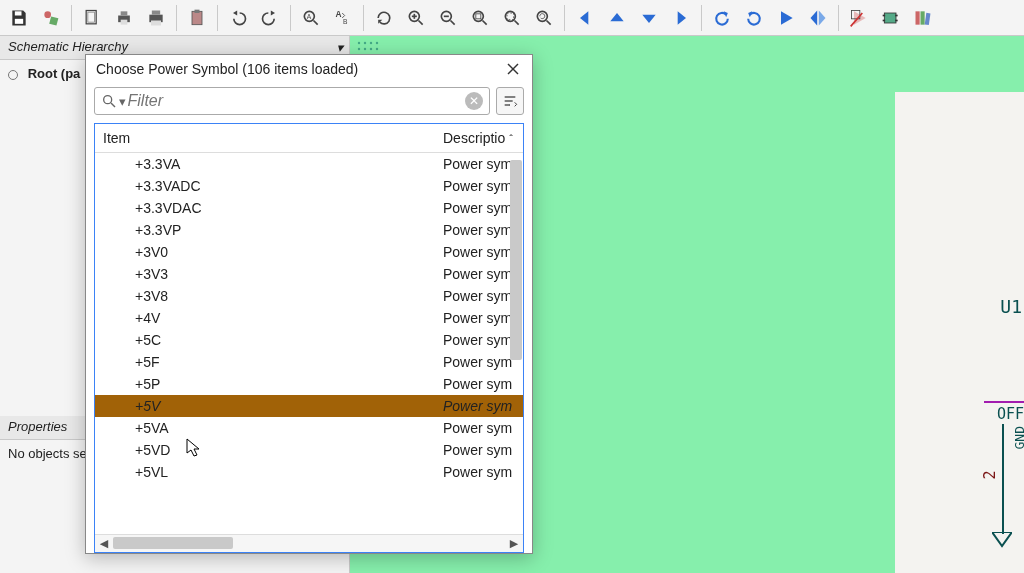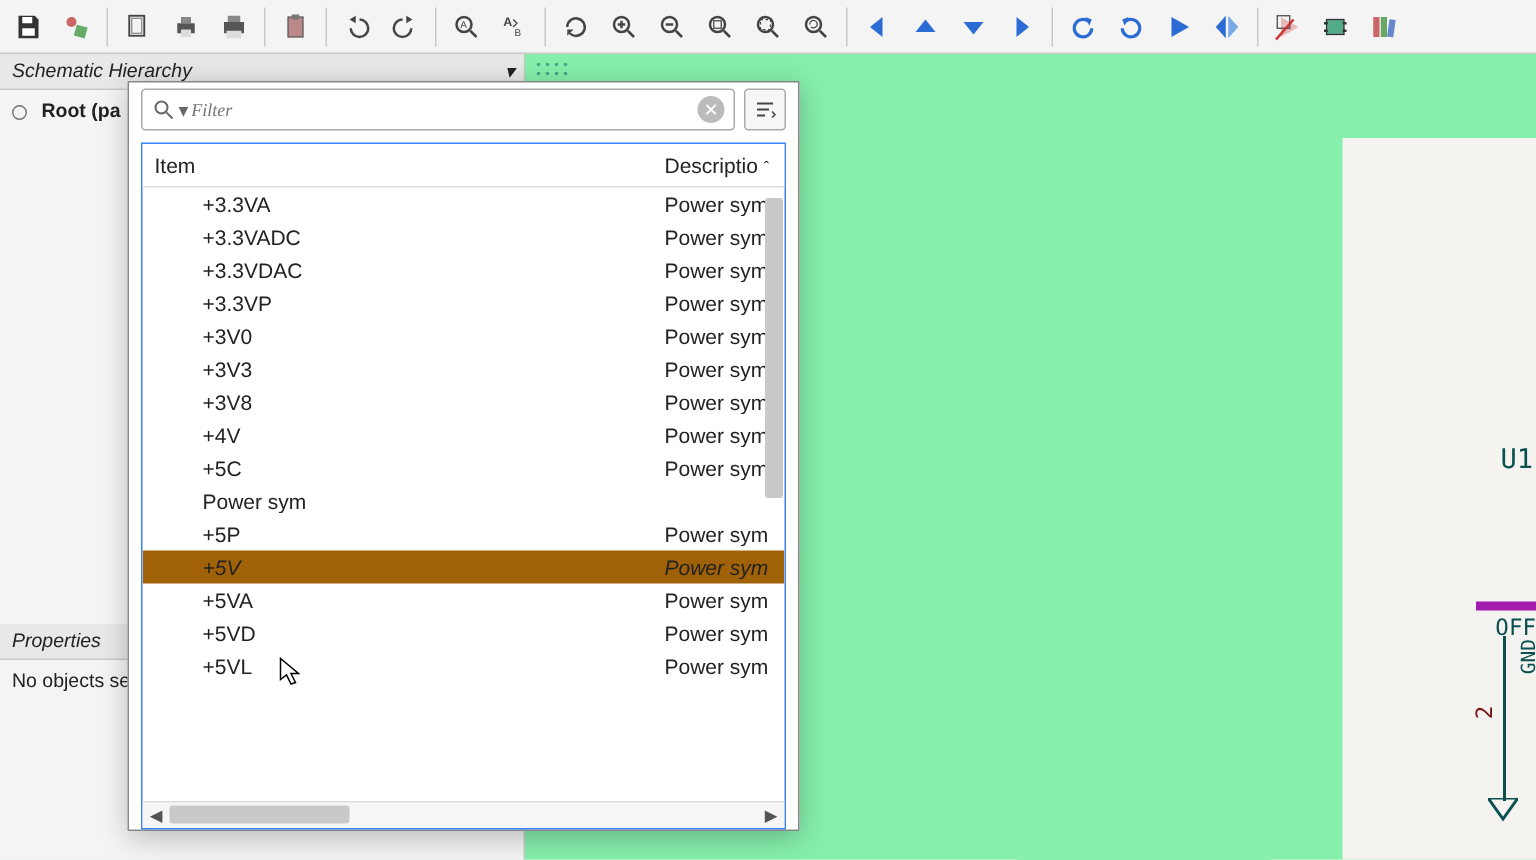--- a/index.html
+++ b/index.html
@@ -16,41 +16,41 @@
   .props { position:absolute; left:0; top:380px; right:0; }
   .props-body { padding:6px 8px; font-size:13px; }
   .right-area { position:absolute; left:350px; right:0; top:36px; bottom:0; background:#86efac; }
   .canvas-top { position:absolute; left:0; right:0; top:0; height:20px; }
   .corner-dots { position:absolute; left:6px; top:4px; width:30px; height:14px; }
   .dialog { position:absolute; left:85px; top:54px; width:448px; height:500px; background:#fff; border:1px solid #888; box-shadow:0 4px 18px rgba(0,0,0,0.25); z-index:50; display:flex; flex-direction:column; }
   .dlg-title { height:28px; display:flex; align-items:center; justify-content:space-between; padding:4px 8px 4px 10px; font-size:14px; }
   .dlg-close { width:22px; height:22px; display:flex; align-items:center; justify-content:center; cursor:pointer; border-radius:3px; }
   .dlg-search { display:flex; align-items:center; padding:4px 8px; gap:6px; }
   .srch-wrap { flex:1; display:flex; align-items:center; border:1px solid #aaa; border-radius:3px; height:28px; padding:0 6px; background:#fff; }
-  .srch-wrap input { flex:1; border:none; outline:none; font-size:12px; font-style:italic; color:#6d28d9; background:transparent;font-family:Liberation Serif, serif; }
+  .srch-wrap input { flex:1; border:none; outline:none; font-size:16px; font-style:italic; color:#6d28d9; background:transparent; }
   .srch-clear { width:18px; height:18px; border-radius:50%; background:#bbb; color:#fff; font-size:12px; display:flex; align-items:center; justify-content:center; cursor:pointer; }
   .opts-btn { width:28px; height:28px; border:1px solid #aaa; border-radius:3px; display:flex; align-items:center; justify-content:center; cursor:pointer; background:#f6f6f6; }
   .tbl-wrap { flex:1; overflow:hidden; display:flex; flex-direction:column; margin:4px 8px 0 8px; border:1px solid #3b82f6; position:relative; }
   .tbl-head { display:flex; font-size:14px; padding:6px 0 6px 8px; border-bottom:1px solid #ddd; background:#fff; }
   .col-item { flex:0 0 340px; }
   .col-desc { flex:1; }
   .tbl-body { flex:1; overflow-y:auto; overflow-x:hidden; position:relative; }
   .row { display:flex; padding:3px 0 3px 40px; font-size:14px; cursor:pointer; white-space:nowrap;align-items:center; }
   .row .c1 { flex:0 0 308px; }
   .row .c2 { flex:1; overflow:hidden; }
   .row.sel { background:#a16207;font-style:italic; }
   .tbl-hsb { height:18px; border-top:1px solid #ddd; display:flex; align-items:center; background:#f6f6f6; position:relative; }
   .hsb-left, .hsb-right { width:18px; height:100%; display:flex; align-items:center; justify-content:center; color:#555; cursor:pointer; font-size:11px; }
   .hsb-track { flex:1; height:100%; position:relative; }
   .hsb-thumb { position:absolute; left:0; top:2px; width:120px; height:12px; background:#c9c9c9; border-radius:2px; }
   .vsb-thumb { position:absolute; right:1px; top:36px; width:12px; height:200px; background:#c9c9c9; border-radius:2px; z-index:2; }
   .cursor-arrow { position:absolute; left:186px; top:438px; z-index:60; pointer-events:none; }
   .preview { position:absolute; left:545px; top:56px; right:0; bottom:0; background:#f4f3f0; }
   .sch-u1 { position:absolute; right:2px; top:260px; font-size:18px; color:#0a5050; font-family: monospace; }
-  .sch-off { position:absolute; right:0; top:365px; font-size:15px; color:#0a5050; font-family: monospace; border-top:6px solid #a21caf; padding-top:2px; width:40px; text-align:right;}
+  .sch-off { position:absolute; right:0; top:365px; font-size:15px; color:#0a5050; font-family: monospace; border-top:2px solid #a21caf; padding-top:2px; width:40px; text-align:right;}
   .sch-gnd { position:absolute; right:12px; top:390px; font-size:13px; color:#0a5050; transform: rotate(-90deg); transform-origin:right top; font-family:monospace; }
   .sch-two { position:absolute; right:30px; top:430px; font-size:15px; color:#7a1515; transform: rotate(-90deg); font-family:monospace; }
   .sch-line { position:absolute; right:20px; top:388px; width:2px; height:110px; background:#0a5050; }
   .sch-tri { position:absolute; right:12px; bottom:25px; }
 </style>
 </head>
 <body>
 
 <div class="toolbar">
   <div class="tbtn">
@@ -279,20 +279,29 @@
   <div class="sch-off">OFF</div>
   <div class="sch-gnd">GND</div>
   <div class="sch-two">2</div>
   <div class="sch-line"></div>
   <svg class="sch-tri" width="20" height="16">
       <polygon points="0,0 20,0 10,14" fill="none" stroke="#0a5050" stroke-width="2"></polygon>
     </svg>
 </div>
 
 <div class="dialog">
+  <div class="dlg-title">
+    <span>Choose Power Symbol (106 items loaded)</span>
+    <div class="dlg-close">
+      <svg width="12" height="12" viewBox="0 0 12 12">
+          <line x1="1" y1="1" x2="11" y2="11" stroke="#333" stroke-width="1.5"></line>
+          <line x1="11" y1="1" x2="1" y2="11" stroke="#333" stroke-width="1.5"></line>
+        </svg>
+    </div>
+  </div>
   <div class="dlg-search">
     <div class="srch-wrap">
       <svg width="16" height="16" viewBox="0 0 24 24">
           <circle cx="10" cy="10" r="6" fill="none" stroke="#666" stroke-width="2"></circle>
           <line x1="15" y1="15" x2="21" y2="21" stroke="#666" stroke-width="2"></line>
         </svg>
       <span style="color:#666; margin-left:2px;">▾</span>
       <input type="text" placeholder="Filter" style="">
       <div class="srch-clear">✕</div>
     </div>
@@ -342,20 +351,21 @@
         </div>
         <div class="row">
           <div class="c1">+4V</div>
           <div class="c2">Power sym</div>
         </div>
         <div class="row">
           <div class="c1">+5C</div>
           <div class="c2">Power sym</div>
         </div>
         <div class="row">
+          <div class="c1">+5F</div>
           <div class="c2">Power sym</div>
         </div>
         <div class="row">
           <div class="c1">+5P</div>
           <div class="c2">Power sym</div>
         </div>
         <div class="row sel">
           <div class="c1">+5V</div>
           <div class="c2">Power sym</div>
         </div>

